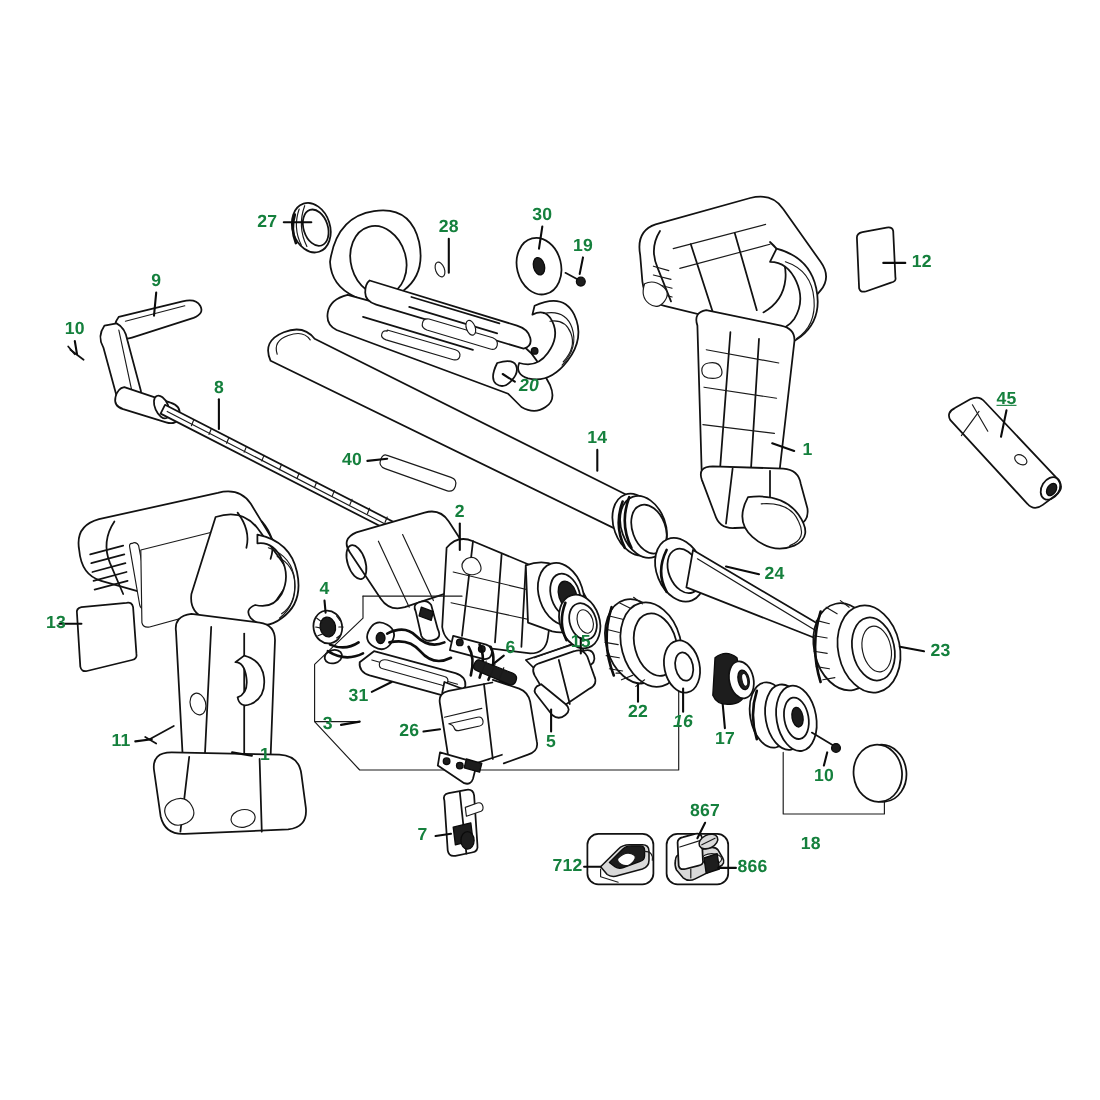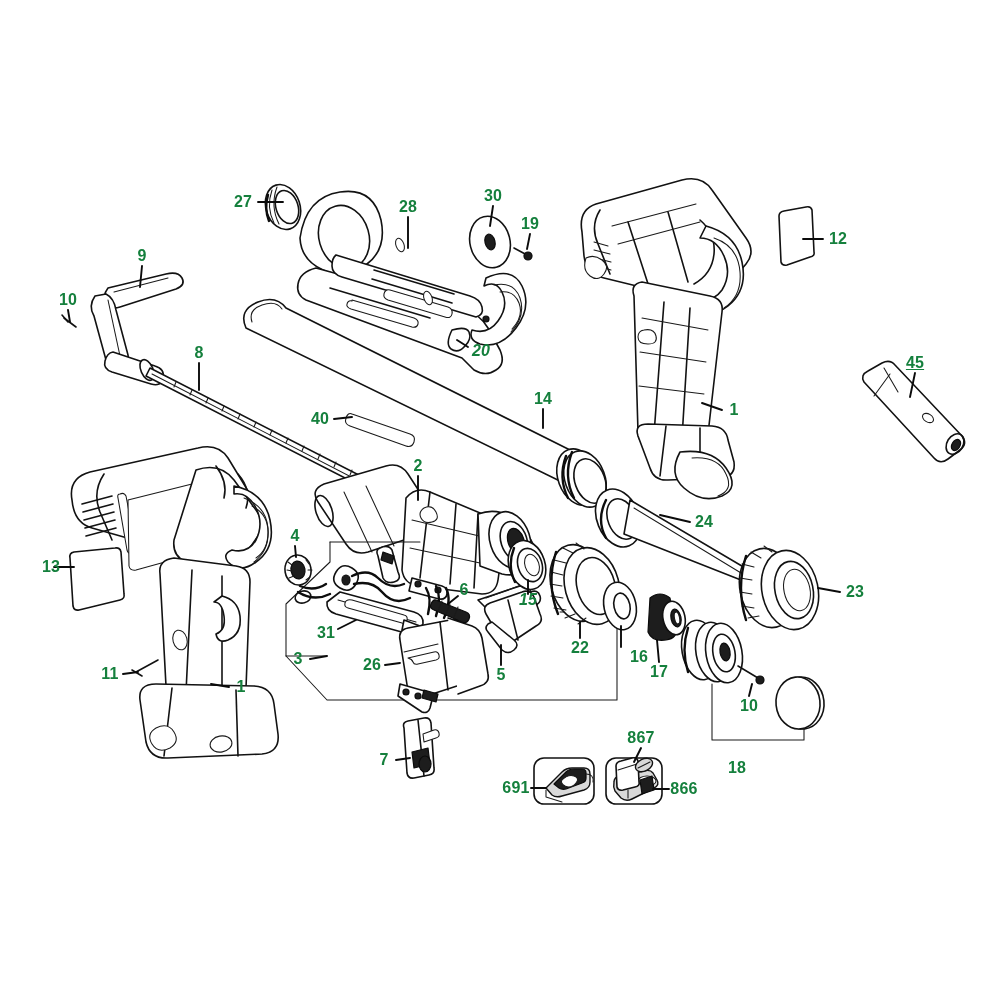--- a/index.html
+++ b/index.html
@@ -530,32 +530,32 @@
       <div class="callout-label" style="left: 481px; top: 351px; font-style: italic;">20</div>
       <div class="callout-label" style="left: 915px; top: 363px; text-decoration: underline;">45</div>
       <div class="callout-label" style="left: 543px; top: 399px;">14</div>
       <div class="callout-label" style="left: 734px; top: 410px;">1</div>
       <div class="callout-label" style="left: 320px; top: 419px;">40</div>
       <div class="callout-label" style="left: 418px; top: 466px;">2</div>
       <div class="callout-label" style="left: 704px; top: 522px;">24</div>
       <div class="callout-label" style="left: 27px; top: 567px; margin-left: 24px;">13</div>
       <div class="callout-label" style="left: 295px; top: 536px;">4</div>
       <div class="callout-label" style="left: 464px; top: 590px;">6</div>
-      <div class="callout-label" style="left: 528px; top: 600px; font-style: italic;">15</div>
+      <div class="callout-label" style="left: 528px; top: 584px;">15</div>
       <div class="callout-label" style="left: 855px; top: 592px;">23</div>
       <div class="callout-label" style="left: 326px; top: 633px;">31</div>
       <div class="callout-label" style="left: 580px; top: 648px;">22</div>
-      <div class="callout-label" style="left: 639px; top: 657px;">16</div>
+      <div class="callout-label" style="left: 621px; top: 657px; font-style: italic;">16</div>
       <div class="callout-label" style="left: 659px; top: 672px;">17</div>
       <div class="callout-label" style="left: 501px; top: 675px;">5</div>
       <div class="callout-label" style="left: 298px; top: 659px;">3</div>
       <div class="callout-label" style="left: 372px; top: 665px;">26</div>
       <div class="callout-label" style="left: 110px; top: 674px;">11</div>
       <div class="callout-label" style="left: 241px; top: 687px;">1</div>
       <div class="callout-label" style="left: 749px; top: 706px;">10</div>
       <div class="callout-label" style="left: 737px; top: 752px; margin-top: 16px;">18</div>
       <div class="callout-label" style="left: 384px; top: 760px;">7</div>
       <div class="callout-label" style="left: 641px; top: 738px;">867</div>
-      <div class="callout-label" style="left: 516px; top: 788px;">691</div>
+      <div class="callout-label" style="left: 516px; top: 788px;">712</div>
       <div class="callout-label" style="left: 684px; top: 789px;">866</div>
     </div>
 
 </div>
 
 </body></html>

